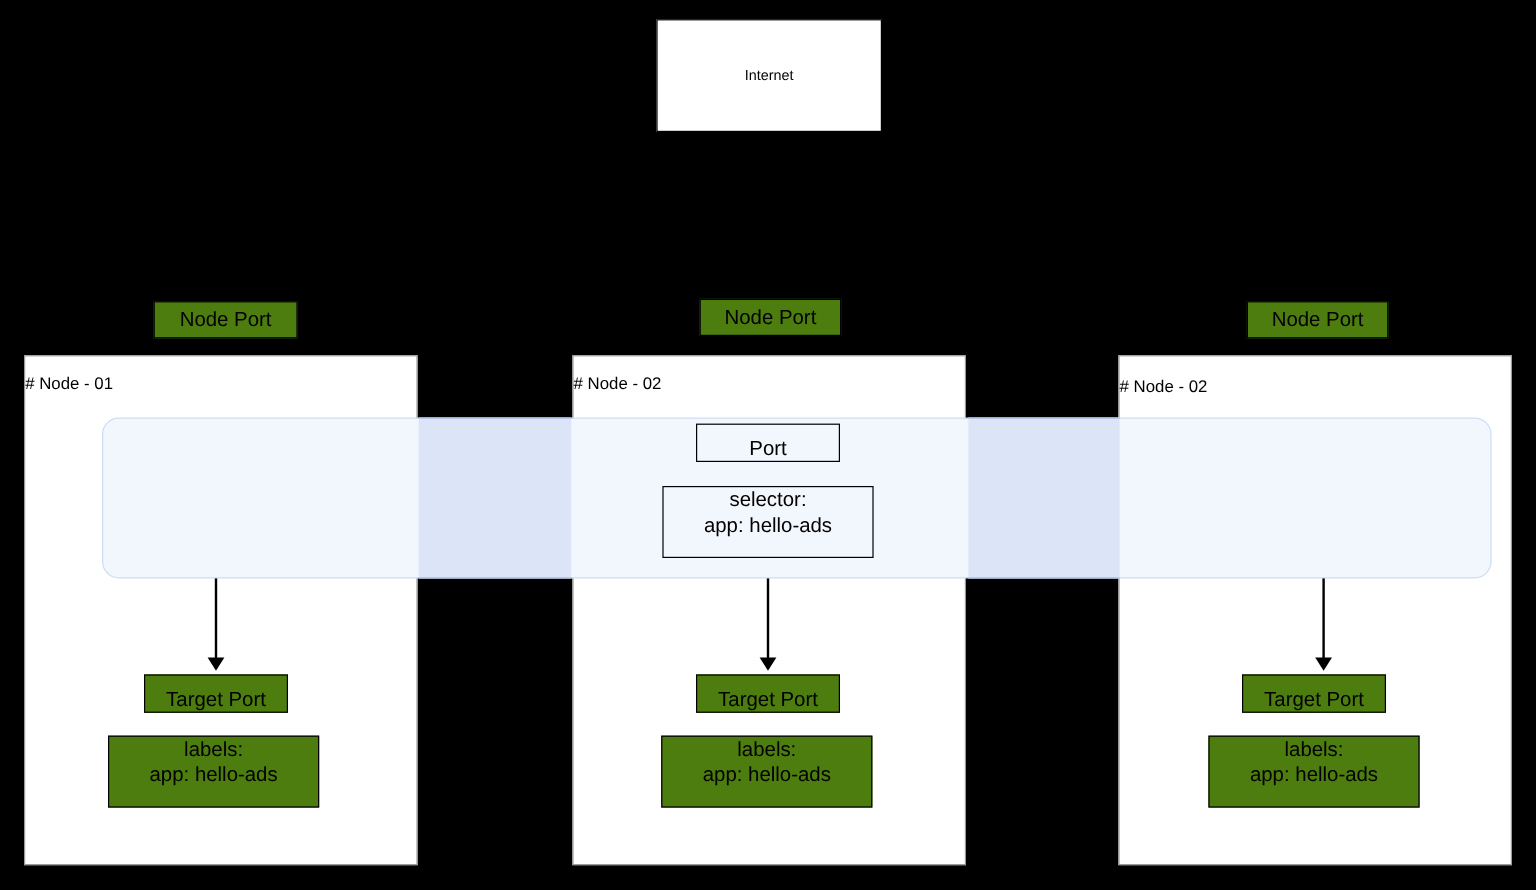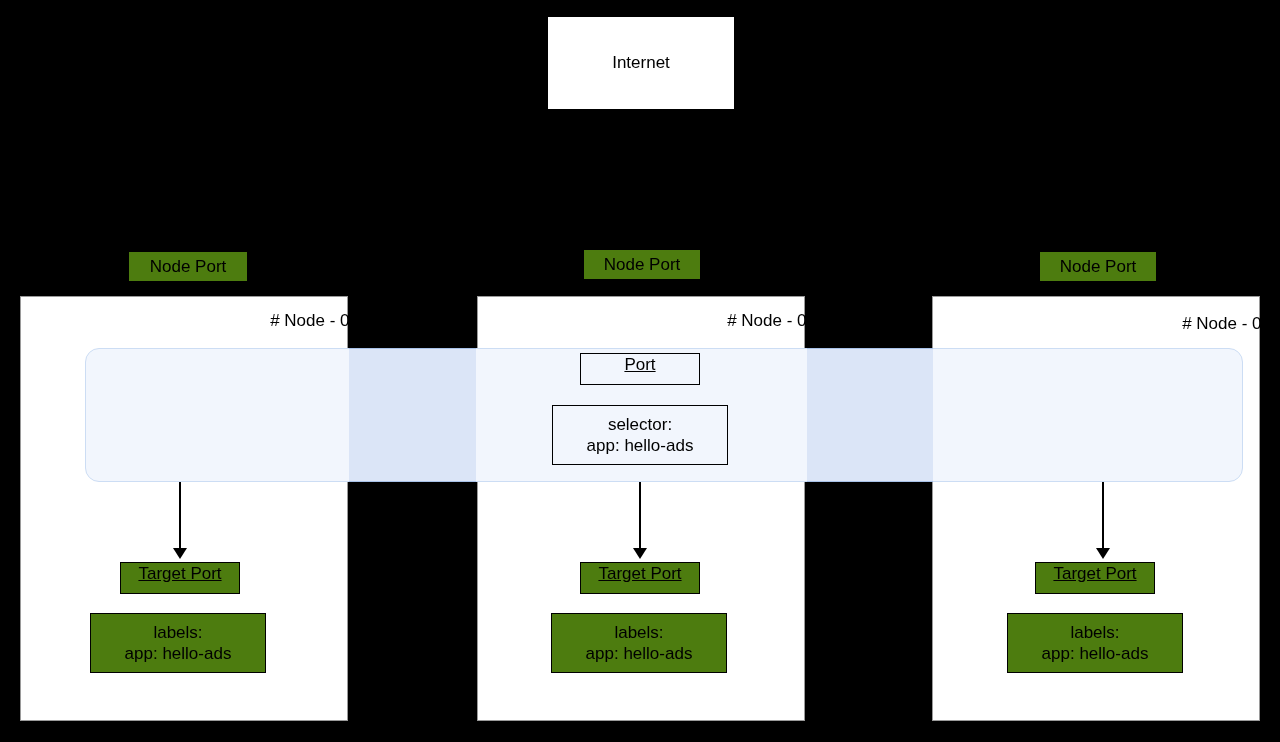--- a/index.html
+++ b/index.html
@@ -31,41 +31,40 @@
     width: 188px;
     height: 94px;
     background: #ffffff;
     border: 1px solid #000000;
     box-sizing: border-box;
     display: flex;
     align-items: center;
     justify-content: center;
   }
   .internet-label {
-    font-size: 17px;
+    font-size: 12px;
     color: #000000;
     line-height: 1.2;
   }
 
   
   .node {
     position: absolute;
     background: #ffffff;
     border: 1px solid #9a9a9a;
     box-sizing: border-box;
   }
   .node-title {
     position: absolute;
     left: 0;
     width: 100%;
-    text-align: right;
-    font-size: 17px;
-    color: #000000;
-    line-height: 1.2;
-    padding-left: 12px;
+    text-align: left;
+    font-size: 14px;
+    color: #000000;
+    line-height: 1.2;
   }
 
   #node-1 { left: 20px;  top: 296px; width: 328px; height: 425px; }
   #node-2 { left: 477px; top: 296px; width: 328px; height: 425px; }
   #node-3 { left: 932px; top: 296px; width: 328px; height: 425px; }
 
   #node-1 .node-title { top: 14px; }
   #node-2 .node-title { top: 14px; }
   #node-3 .node-title { top: 17px; }
 
@@ -137,24 +136,23 @@
   }
 
   #nodeport-1 { left: 128px; top: 251px; width: 120px; }
   #nodeport-2 { left: 583px; top: 249px; width: 118px; }
   #nodeport-3 { left: 1039px; top: 251px; width: 118px; }
 
   
   .port-box {
     height: 32px;
     display: flex;
-    align-items: flex-start;
+    align-items: flex-end;
     justify-content: center;
     overflow: hidden;
-    text-decoration: underline;
   }
   .port-title { white-space: nowrap; }
   .port-addr {
     position: absolute;
     left: 50%;
     transform: translateX(-50%);
     top: 30px;
     white-space: nowrap;
     font-size: 17px;
     color: #000000;
@@ -165,21 +163,20 @@
 
   #targetport-1 { left: 120px; top: 562px; width: 120px; }
   #targetport-2 { left: 580px; top: 562px; width: 120px; }
   #targetport-3 { left: 1035px; top: 562px; width: 120px; }
 
   
   .kv-box {
     display: flex;
     flex-direction: column;
     align-items: center;
-    justify-content: center;
     height: 60px;
   }
   .kv-line { white-space: nowrap; }
 
   #selector-box { left: 552px; top: 405px; width: 176px; }
   #labels-1 { left: 90px;  top: 613px; width: 176px; }
   #labels-2 { left: 551px; top: 613px; width: 176px; }
   #labels-3 { left: 1007px; top: 613px; width: 176px; }
 
   

